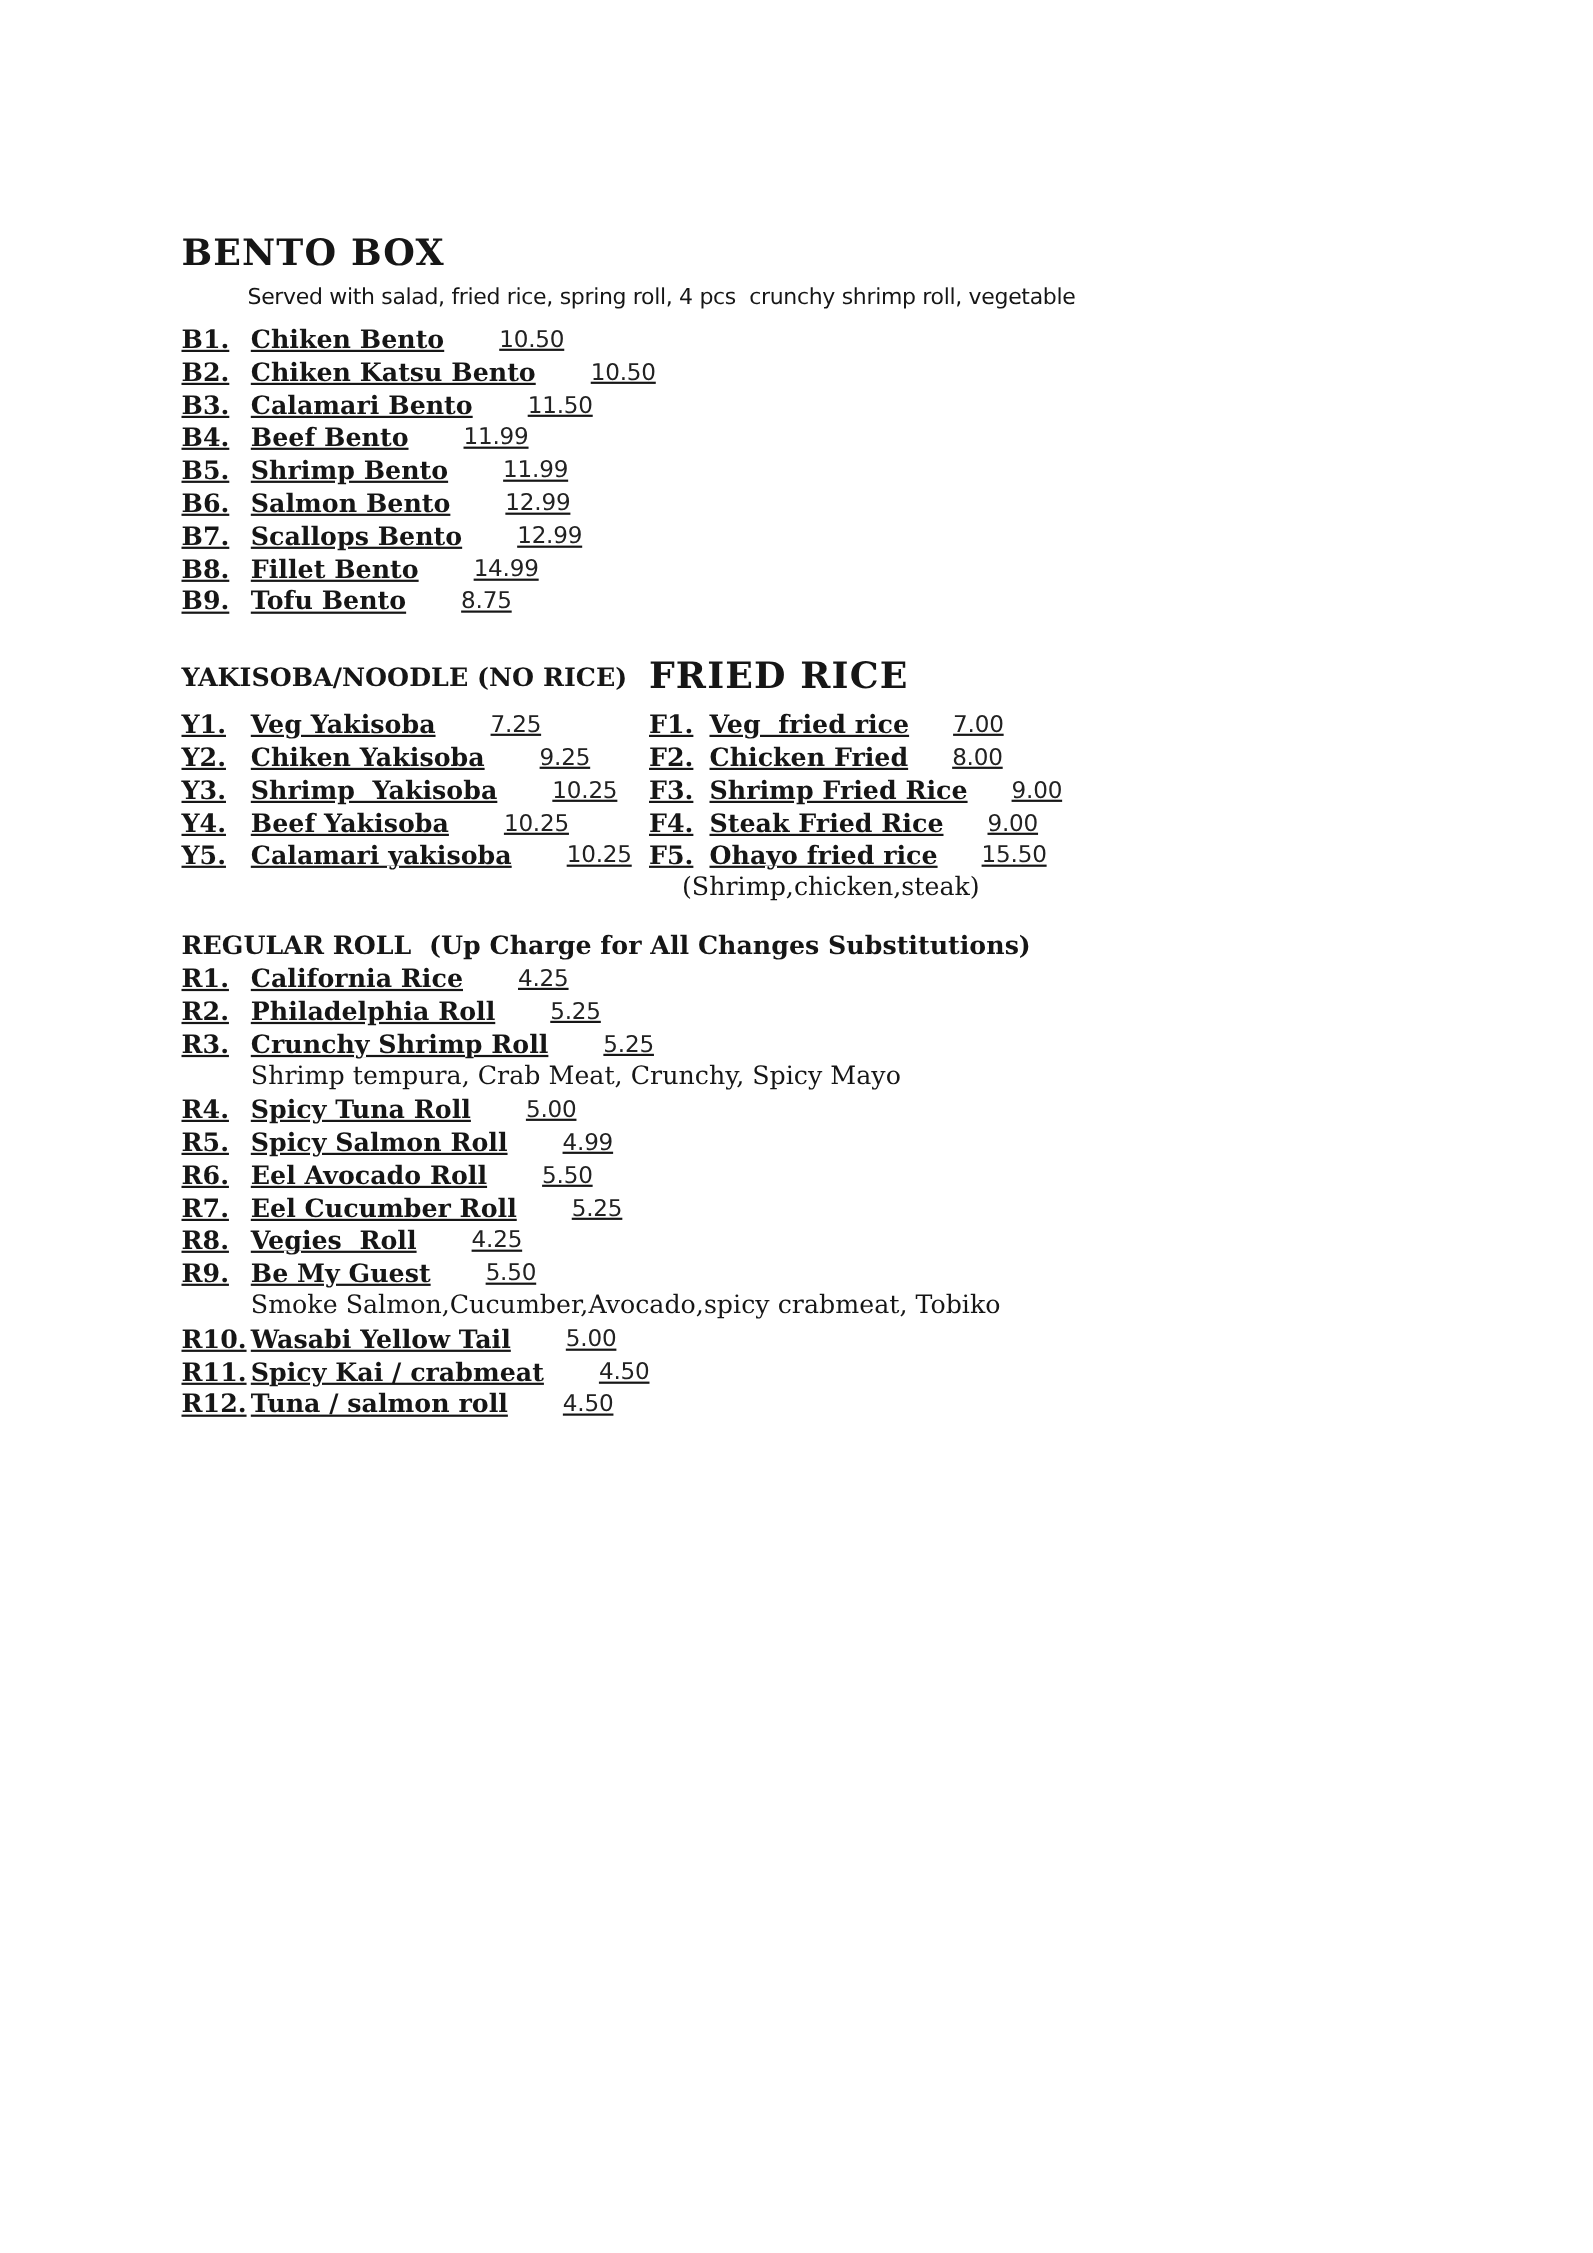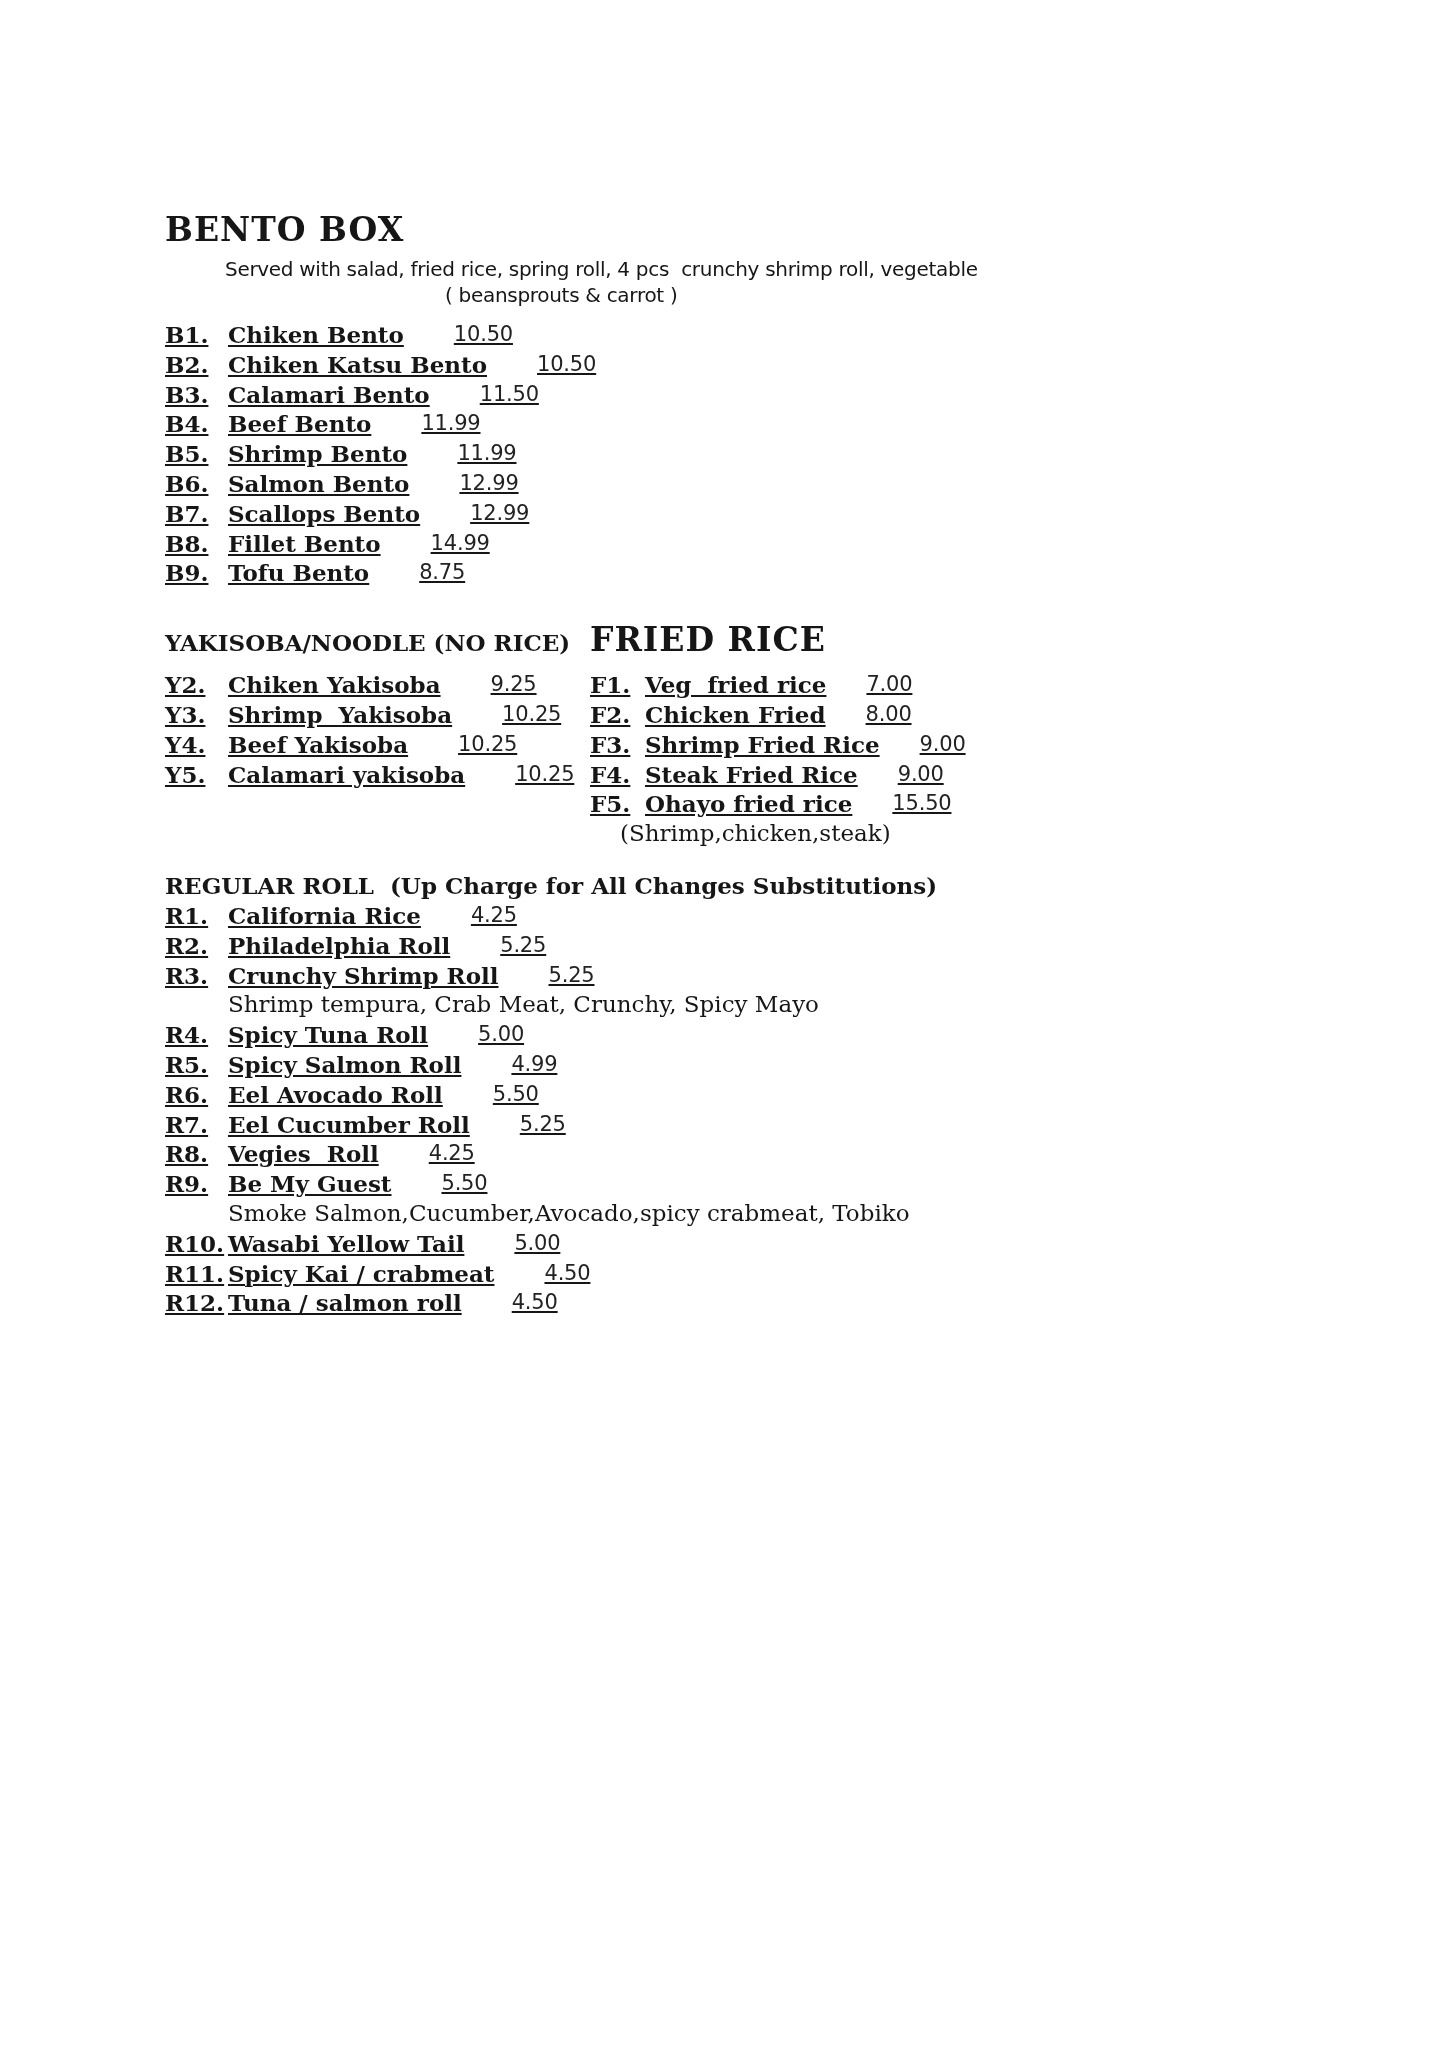--- a/index.html
+++ b/index.html
@@ -81,21 +81,20 @@
 </style>
 </head>
 <body>
 
 <div class="page">
 
   <section>
     <h1 class="sec-title-lg t">BENTO BOX</h1>
     <div class="subtitle">
       <div class="line1 t">Served with salad, fried rice, spring roll, 4 pcs  crunchy shrimp roll, vegetable</div>
-      <div class="line2 t">( beansprouts &amp; carrot )</div>
     </div>
     <div class="items">
       <div class="row">
         <span class="code t">B1.</span>
         <span class="name t">Chiken Bento</span>
         <span class="price t">10.50</span>
       </div>
       <div class="row">
         <span class="code t">B2.</span>
         <span class="name t">Chiken Katsu Bento</span>
@@ -137,20 +136,25 @@
         <span class="price t">8.75</span>
       </div>
     </div>
   </section>
 
   <div class="two-col">
     <section class="col-left">
       <h2 class="sec-title-sm t">YAKISOBA/NOODLE (NO RICE)</h2>
       <div class="items">
         <div class="row">
+          <span class="code t">Y1.</span>
+          <span class="name t">Veg Yakisoba</span>
+          <span class="price t">7.25</span>
+        </div>
+        <div class="row">
           <span class="code t">Y2.</span>
           <span class="name t">Chiken Yakisoba</span>
           <span class="price t">9.25</span>
         </div>
         <div class="row">
           <span class="code t">Y3.</span>
           <span class="name t">Shrimp  Yakisoba</span>
           <span class="price t">10.25</span>
         </div>
         <div class="row">

